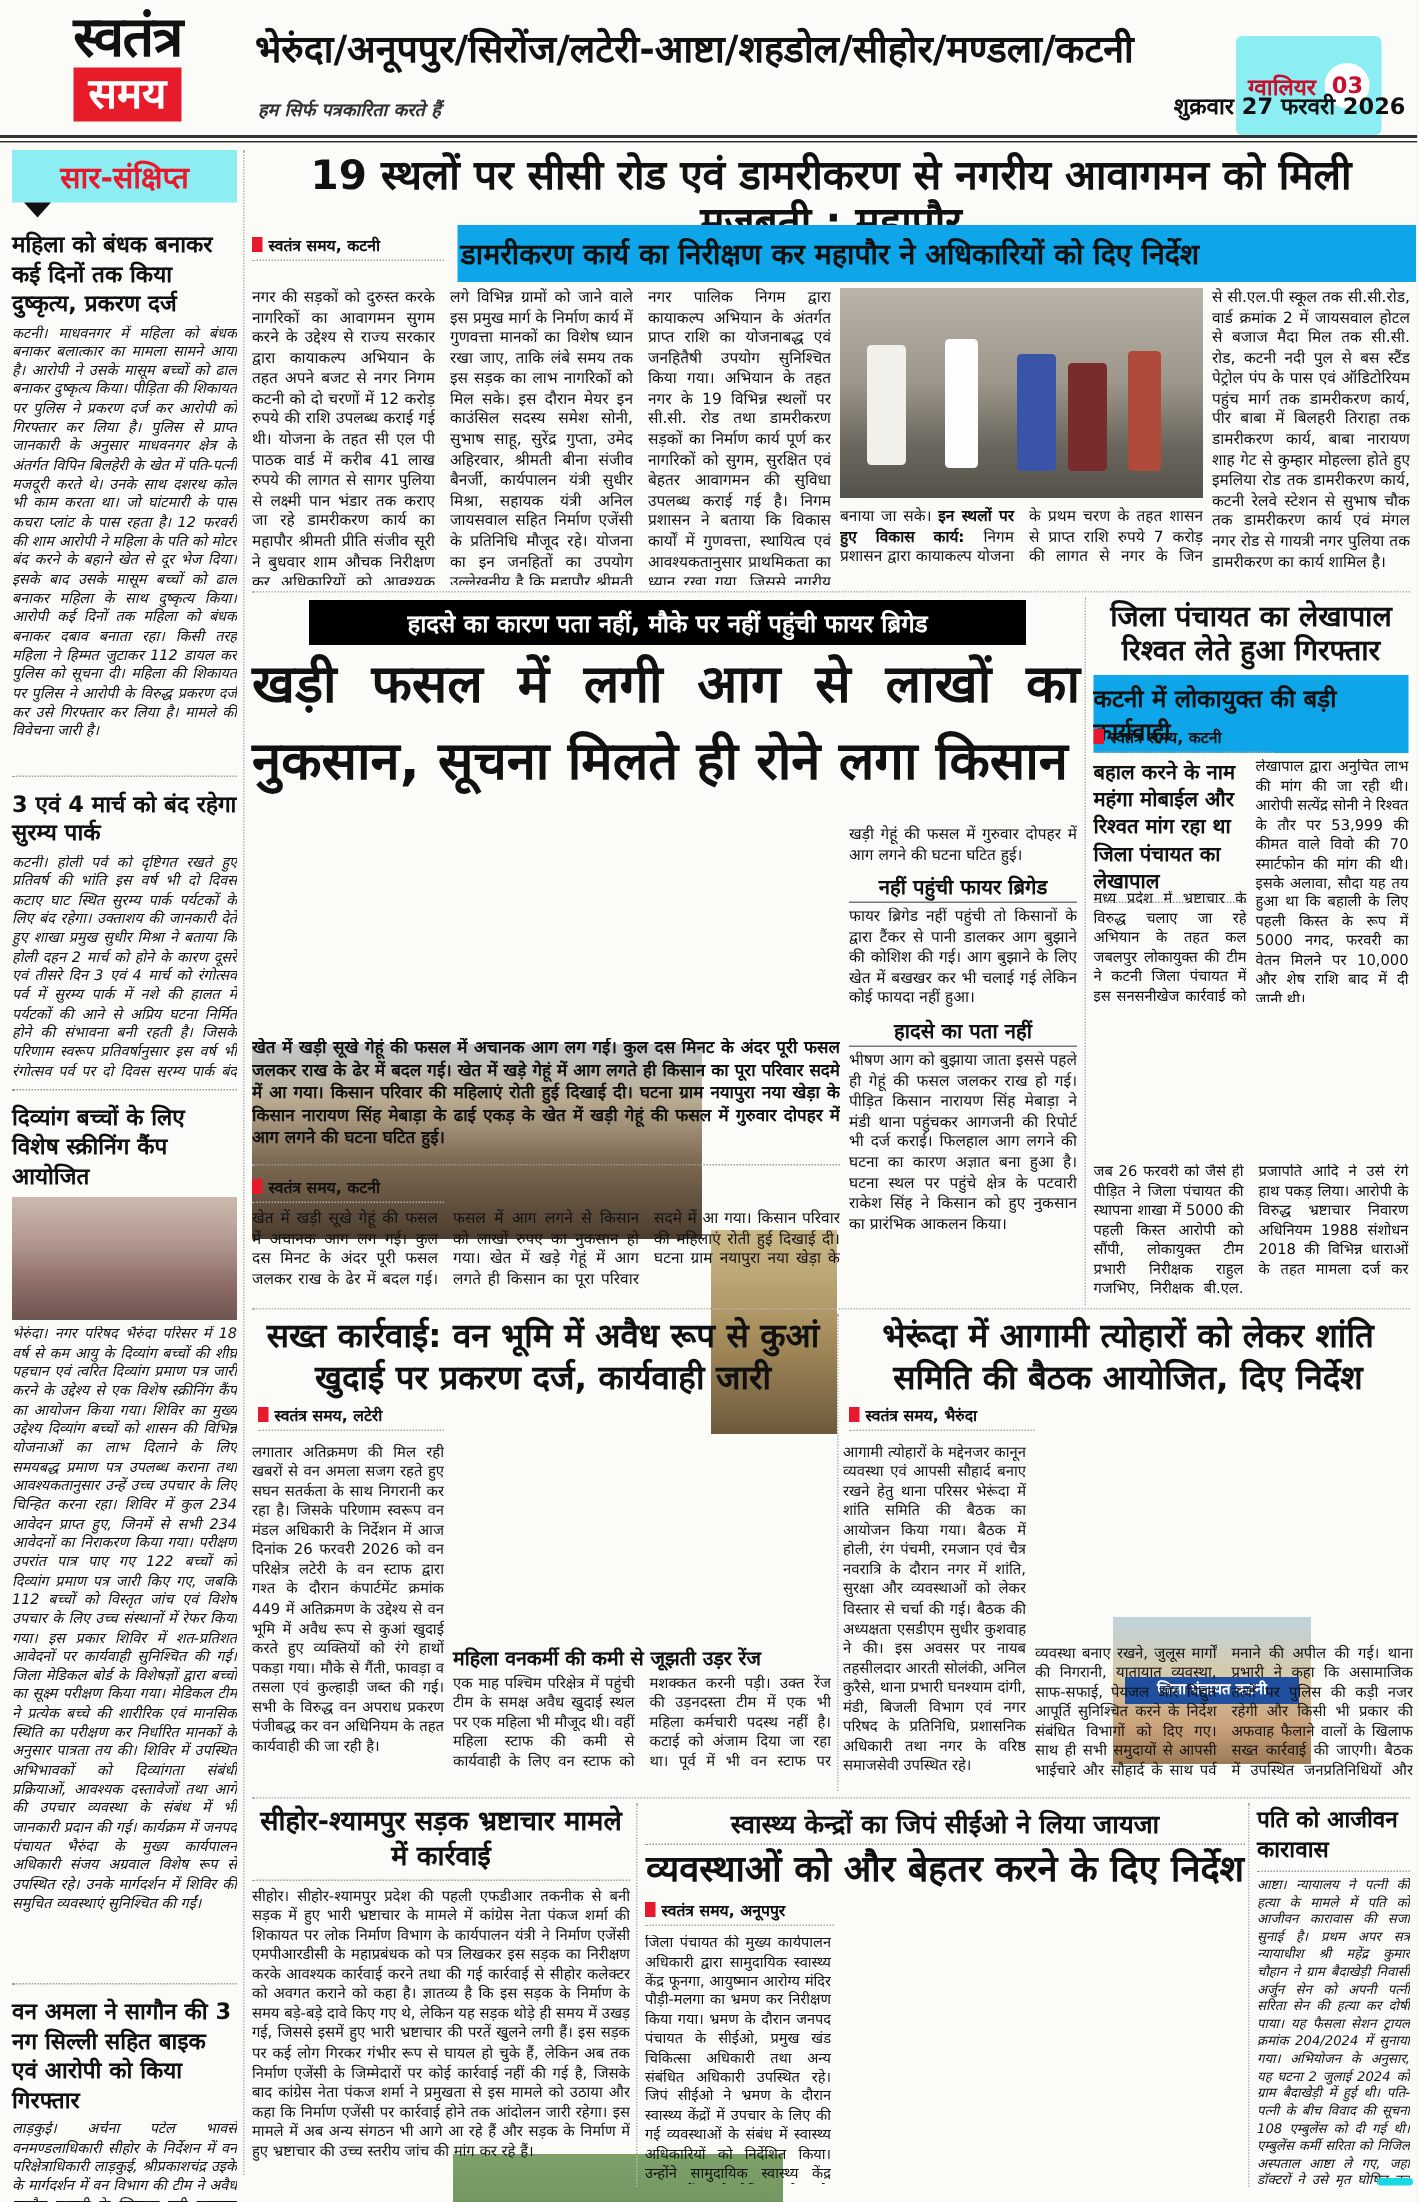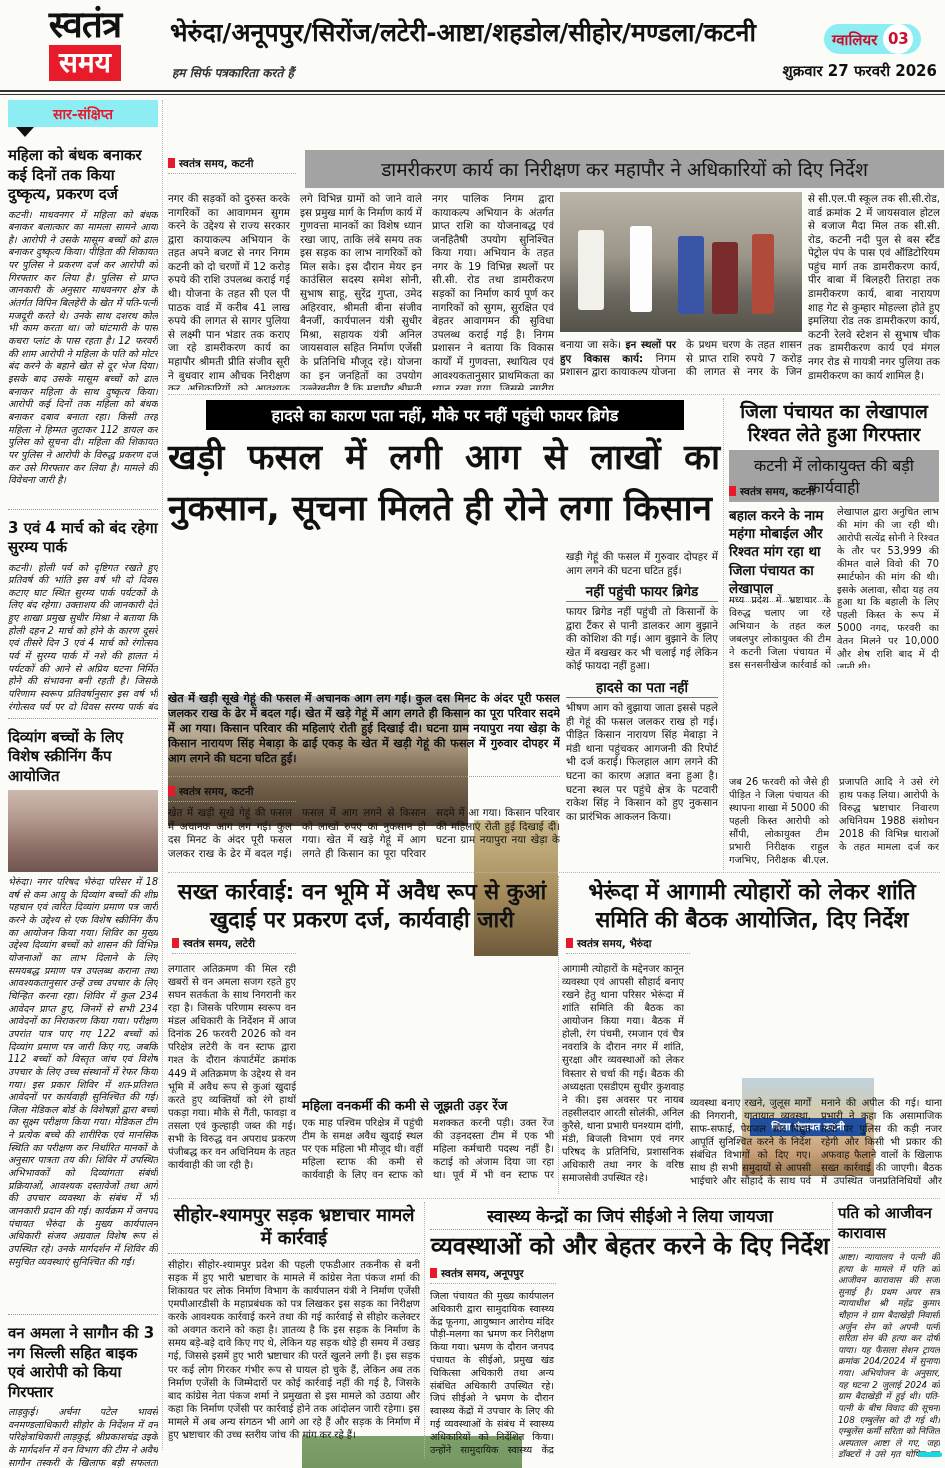--- a/index.html
+++ b/index.html
@@ -6,42 +6,42 @@
   #page{position:relative;width:945px;height:1468px;background:#fbfbf8;margin:0 auto;
         font-family:"DejaVu Sans","Liberation Sans",sans-serif;color:#111;overflow:hidden;}
   .abs{position:absolute;}
   .jtext{text-align:justify;line-height:1.32;overflow:hidden;}
   .cut{overflow:hidden;}
   
   .logo-top{font-size:37px;font-weight:800;letter-spacing:-1px;line-height:1;color:#111;}
   .logo-bot{display:inline-block;background:#e81b2b;color:#fff;font-size:28px;font-weight:800;
             padding:1px 10px;margin-top:2px;line-height:1.2;}
   .cities{font-size:25px;font-weight:800;white-space:nowrap;color:#111;}
-  .edition-badge{background:#8ceef2;border-radius:18px;padding:0 8px;display:flex;align-items:center;gap:6px;text-align:center;}
+  .edition-badge{background:#8ceef2;border-radius:4px;padding:18px 8px;display:flex;align-items:center;gap:6px;text-align:center;}
   .edition-name{color:#c8102e;font-weight:800;font-size:15px;}
   .page-circle{background:#fff;border:2px solid #fff;color:#c8102e;font-weight:800;font-size:15px;
                width:26px;height:26px;border-radius:50%;display:flex;align-items:center;justify-content:center;}
   .tagline{font-size:12px;font-style:italic;font-weight:600;color:#333;}
   .epaper-band{background:#e4e4e4;height:22px;display:flex;align-items:center;}
   .epaper-badge{background:#2bd3dc;color:#fff;font-weight:800;font-size:12px;padding:3px 12px;}
   .website{font-size:13.5px;font-weight:700;padding-left:10px;color:#222;}
   .mast-date{font-size:15px;font-weight:800;}
   .rule2{border-top:2px solid #333;border-bottom:1px solid #333;height:2px;}
   
-  .sb-title{background:#8ceef2;color:#e8192c;font-weight:800;font-size:14px;text-align:center;padding:4px 16px;}
+  .sb-title{background:#8ceef2;color:#e8192c;font-weight:800;font-size:20px;text-align:center;padding:4px 16px;}
   .sb-tri{width:0;height:0;border-left:9px solid transparent;border-right:9px solid transparent;border-top:10px solid #111;margin:0 0 2px 8px;}
   .sb-head{font-size:15px;font-weight:800;line-height:1.3;margin:9px 0 4px;}
   .sb-body{font-size:9.6px;font-style:italic;}
   .sb-sep{border-top:1px dotted #999;margin:8px 0;}
   .mark{width:24px;height:5px;border-radius:3px;}
   
   .byline{font-size:10.5px;font-weight:800;display:flex;align-items:center;gap:4px;
           border-bottom:1px dotted #aaa;padding-bottom:3px;}
   .red-sq{width:7px;height:10px;background:#e8192c;display:inline-block;}
-  .grayhead{background:#a3a3a3;font-weight:400;text-align:center;}
+  .grayhead{background:#0ea5e9;font-weight:700;text-align:left;}
   .bodytxt{font-size:10.3px;}
   .colrule{border-left:1px dotted #b5b5b5;}
   .hrule{border-top:1px dotted #b5b5b5;}
   .subhead-inline{font-size:13.5px;font-weight:800;text-align:center;border-bottom:1px solid #777;
                   margin:5px 0 3px;padding-bottom:1px;}
   .photo{background:#9a968c;position:relative;overflow:hidden;}
   .cap{font-weight:700;font-size:11.3px;}
 </style>
 </head>
 <body>
@@ -86,20 +86,21 @@
 
     <div>
       <div class="sb-head">वन अमला ने सागौन की 3 नग सिल्ली सहित बाइक एवं आरोपी को किया गिरफ्तार</div>
       <div class="sb-body jtext cut" style="height:218px;">लाड़कुई। अर्चना पटेल भावसे वनमण्डलाधिकारी सीहोर के निर्देशन में वन परिक्षेत्राधिकारी लाड़कुई, श्रीप्रकाशचंद्र उइके के मार्गदर्शन में वन विभाग की टीम ने अवैध सागौन तस्करी के खिलाफ बड़ी सफलता हासिल की है। बीती रात (25 फरवरी 2026) लगभग 12:30 बजे, जब वन विभाग का दल ग्राम लाड़कुई में गश्त पर था, तब पुरानी मस्जिद के पास एक संदिग्ध मोटरसाइकिल आती हुई दिखाई दी जिसे रोकने पर वाहन चालक द्वारा वाहन भगाकर ले जाने की कोशिश की गई जिसे वन अमले के द्वारा पीछा कर पकड़ा गया। जब्त किये गये वाहन से अवैध सागौन के 3 नग (0.095 घन मीटर) बरामद किए गए। आरोपी की पहचान मुकेश, पिता गिरवर बारेला, निवासी सेवनिया (तहसील भेरुंदा, जिला सीहोर) के रूप में हुई है।</div>
     </div>
 
   </div>
 
   <div class="abs colrule" style="left:162px;top:100px;height:1350px;"></div>
 
+  <div class="abs" style="left:168px;top:102px;width:772px;font-size:27px;font-weight:800;text-align:center;line-height:1.15;">19 स्थलों पर सीसी रोड एवं डामरीकरण से नगरीय आवागमन को मिली मजबूती : महापौर</div>
   <div class="abs" style="left:168px;top:156px;width:128px;">
     <div class="byline">
         <span class="red-sq"></span>
         <span>स्वतंत्र समय, कटनी</span>
       </div>
   </div>
   <div class="abs grayhead" style="left:305px;top:150px;width:635px;font-size:19px;padding:6px 2px;">डामरीकरण कार्य का निरीक्षण कर महापौर ने अधिकारियों को दिए  निर्देश</div>
 
   <div class="abs" style="left:168px;top:192px;width:386px;display:flex;gap:10px;">
     <div class="bodytxt jtext cut" style="width:122px;height:198px;">नगर की सड़कों को दुरुस्त करके नागरिकों का आवागमन सुगम करने के उद्देश्य से राज्य सरकार द्वारा कायाकल्प अभियान के तहत अपने बजट से नगर निगम कटनी को दो चरणों में 12 करोड़ रुपये की राशि उपलब्ध कराई गई थी। योजना के तहत सी एल पी पाठक वार्ड में करीब 41 लाख रुपये की लागत से सागर पुलिया से लक्ष्मी पान भंडार तक कराए जा रहे डामरीकरण कार्य का महापौर श्रीमती प्रीति संजीव सूरी ने बुधवार शाम औचक निरीक्षण कर अधिकारियों को आवश्यक निर्देश दिए।</div>

